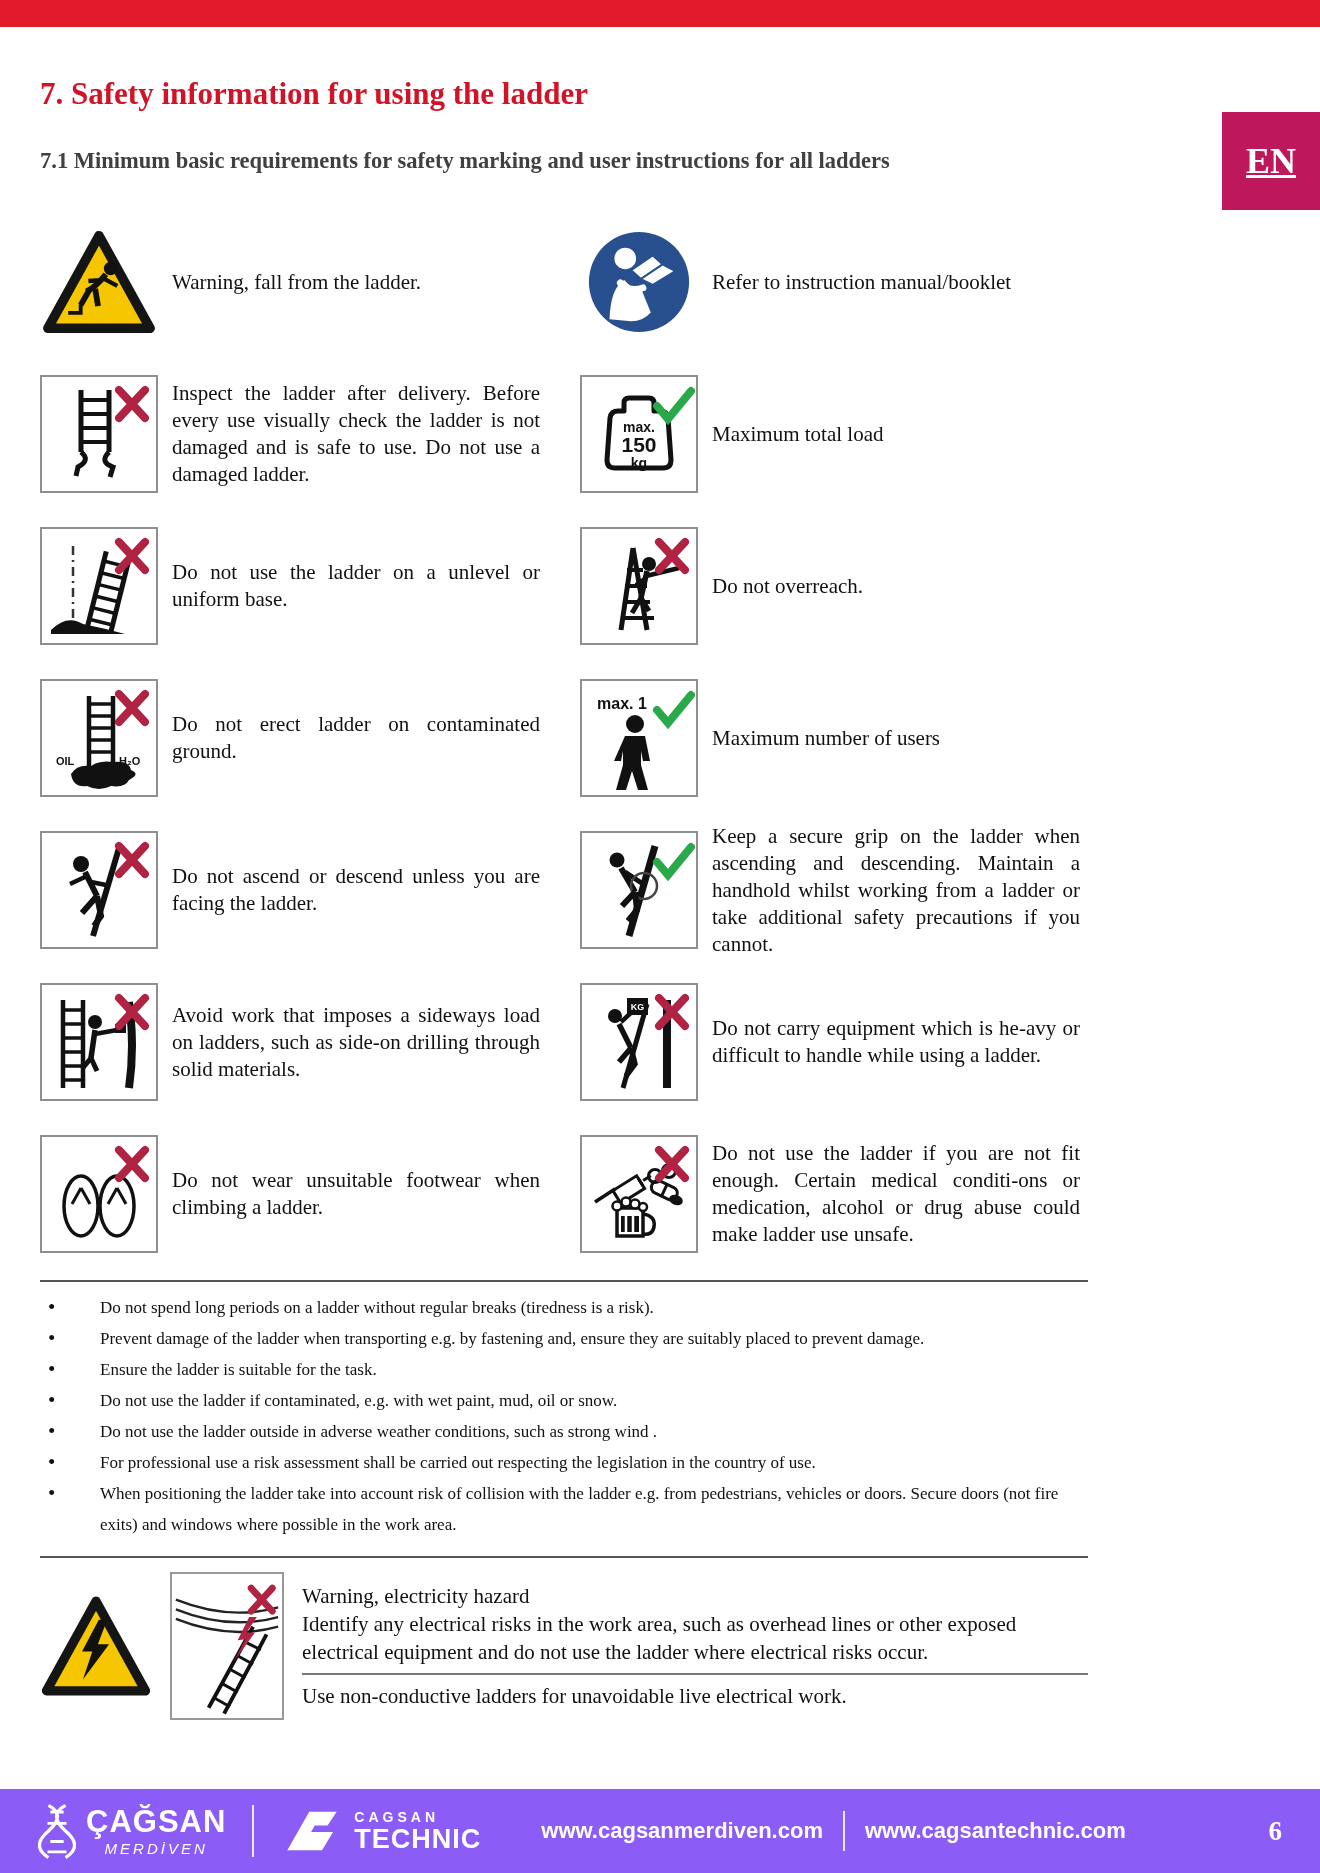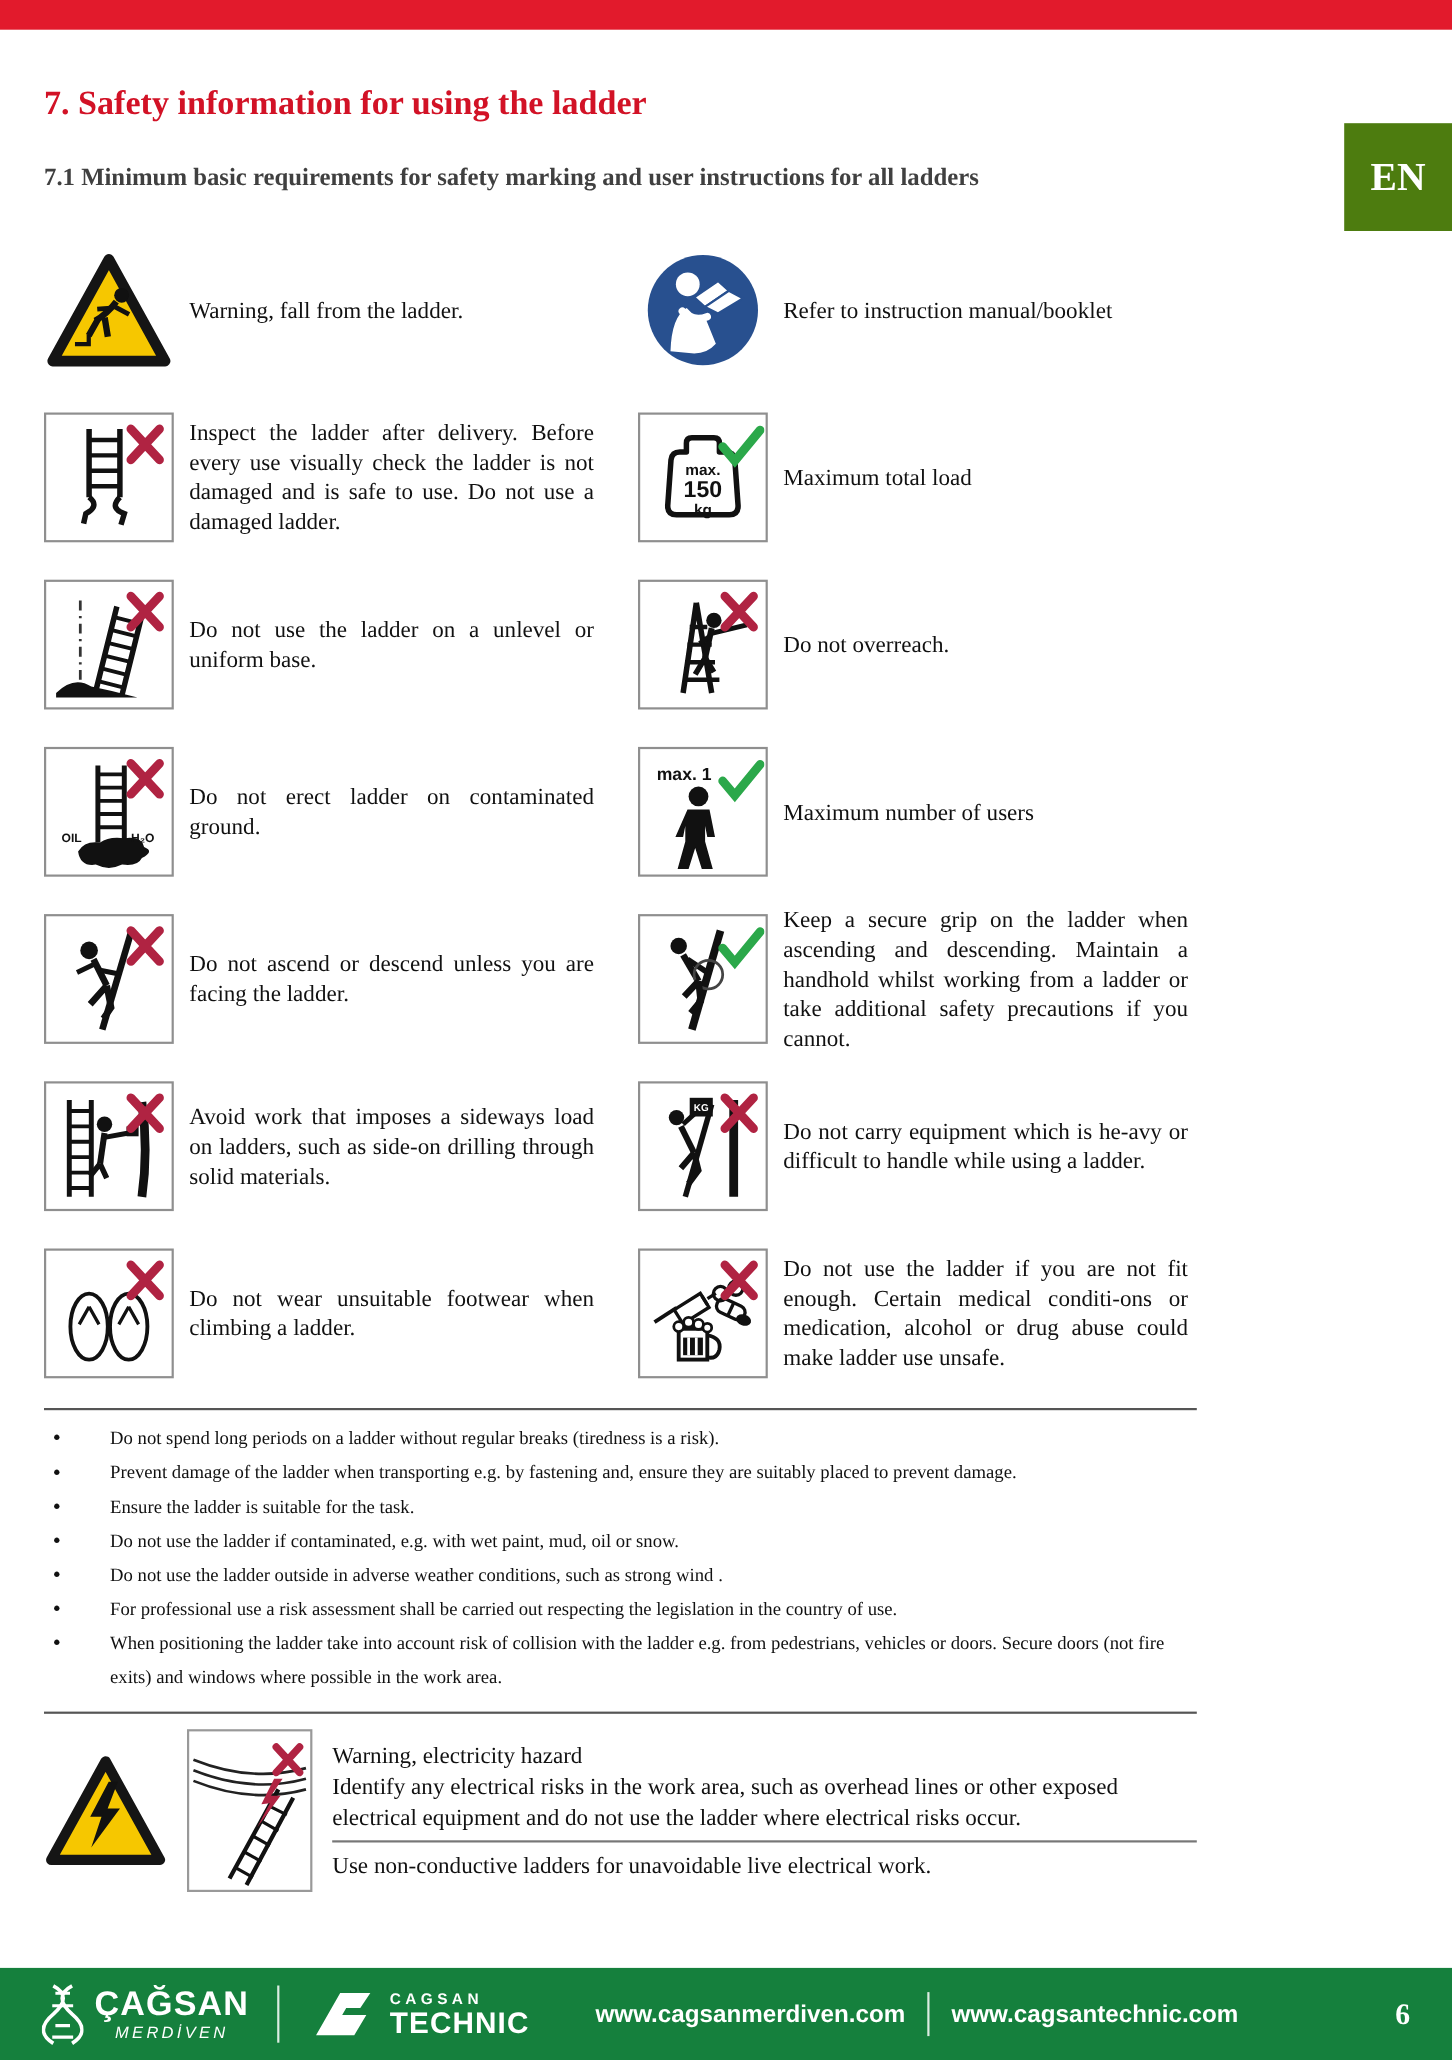--- a/index.html
+++ b/index.html
@@ -5,22 +5,22 @@
   * { margin:0; padding:0; box-sizing:border-box; }
   html,body { background:#ffffff; }
   .page {
     position:relative; width:1320px; height:1873px; margin:0 auto;
     background:#ffffff; overflow:hidden;
     font-family:"Liberation Serif", serif; color:#111;
   }
   .topbar { position:absolute; top:0; left:0; width:100%; height:27px; background:#e2randomize0; background:#e21a2c; }
   .en-badge {
     position:absolute; top:112px; right:0; width:98px; height:98px;
-    background:#4d7c0f; color:#fff; display:flex; align-items:center; justify-content:center;
-    font-family:"Liberation Serif", serif; font-weight:bold; font-size:36px;
+    background:#be185d; color:#fff; display:flex; align-items:center; justify-content:center;
+    font-family:"Liberation Serif", serif; font-weight:bold; font-size:36px;text-decoration:underline;
   }
   .content { padding:76px 40px 0 40px; }
   .title { color:#d21226; font-size:31px; font-weight:bold; line-height:36px; }
   .subtitle { color:#404040; font-size:22.5px; font-weight:bold; margin-top:34px; line-height:30px; }
   .sign-grid {
     margin-top:36px; display:grid; grid-template-columns:500px 500px;
     column-gap:40px; row-gap:12px;
   }
   .sign-row { display:flex; align-items:center; gap:14px; min-height:140px; }
   .pictobox {
@@ -33,21 +33,21 @@
   .bullets { list-style:none; width:1040px; margin:10px 0 4px 0; }
   .bullets li { position:relative; padding-left:60px; font-size:17px; line-height:31px; }
   .bullets li::before { content:"•"; position:absolute; left:8px; top:0; font-size:21px; }
   .electric { display:flex; align-items:center; gap:18px; margin-top:14px; width:1048px; }
   .electric-box { width:114px; height:148px; border:2px solid #999; flex:none;
     display:flex; align-items:center; justify-content:center; }
   .electric-text { flex:1; font-size:21px; line-height:28px; }
   .e-title { font-size:21px; }
   .e-divider { border:none; border-top:2px solid #777; margin:7px 0 7px 0; }
   .footer {
-    position:absolute; left:0; bottom:0; width:100%; height:84px; background:#15803d;
+    position:absolute; left:0; bottom:0; width:100%; height:84px; background:#8b5cf6;
     display:flex; align-items:center; padding:0 38px; color:#fff;
     font-family:"Liberation Sans", sans-serif;
   }
   .brand1 { display:flex; align-items:center; gap:10px; }
   .brand1-text { display:flex; flex-direction:column; line-height:1; }
   .brand1-name { font-size:31px; font-weight:bold; letter-spacing:1px; }
   .brand1-sub { font-size:15px; font-weight:normal; font-style:italic; letter-spacing:3px; margin-top:4px; align-self:center; }
   .v-div { width:2px; height:52px; background:rgba(255,255,255,.85); margin:0 26px; }
   .v-div.small { height:40px; margin:0 20px; }
   .brand2 { display:flex; align-items:center; gap:10px; }

